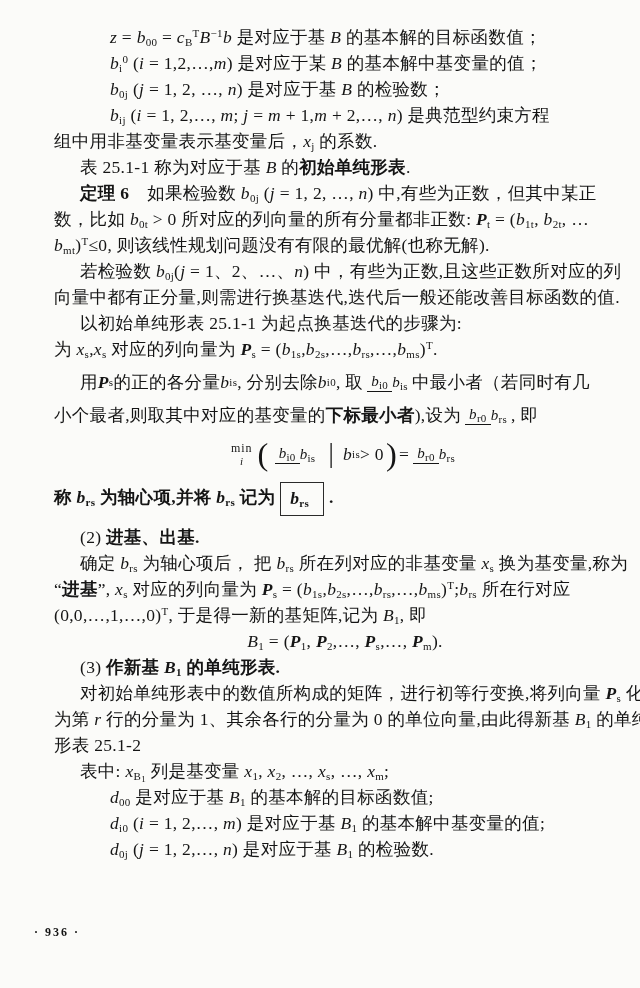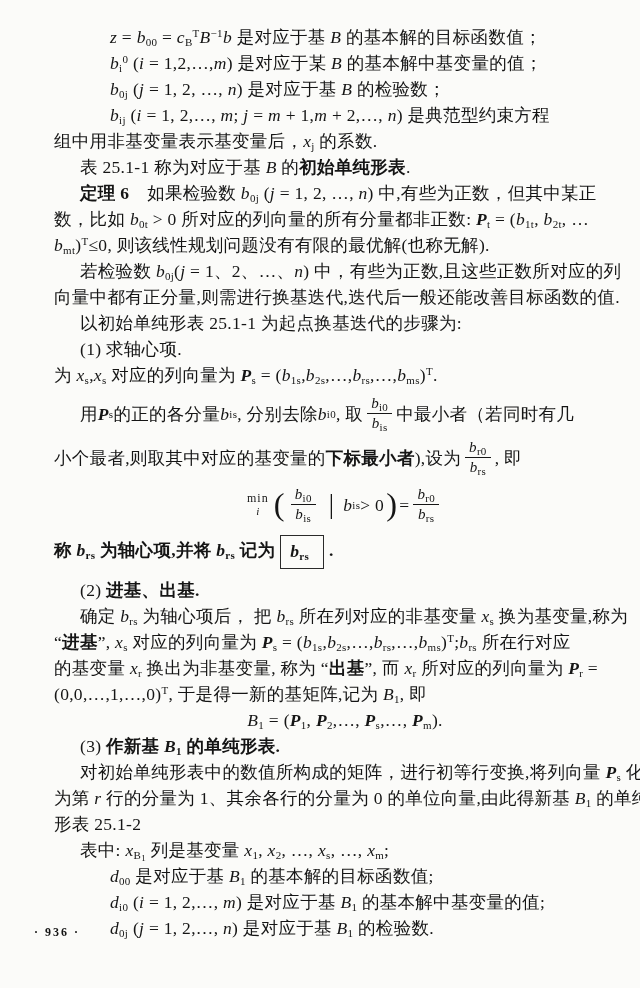--- a/index.html
+++ b/index.html
@@ -15,21 +15,21 @@
   .ind2{padding-left:56px;}
   .center{text-align:center;white-space:nowrap;}
   .frow{margin:7px 0;display:flex;align-items:center;}
   .formula{margin:10px 0 12px 0;font-size:17.5px;display:flex;align-items:center;justify-content:center;}
   .boxline{margin:6px 0 8px 0;font-weight:bold;}
   i{font-style:italic;}
   b i, i b{font-style:italic;}
   sub{font-size:11px;vertical-align:-3px;line-height:0;}
   sup{font-size:11px;vertical-align:6px;line-height:0;}
   sub sub{font-size:9px;vertical-align:-2px;}
-  .frac{display:inline-flex;flex-direction:column;align-items:center;vertical-align:middle;
+  .frac{display:inline-flex;flex-direction:row;align-items:center;vertical-align:middle;
         font-size:15px;line-height:17px;margin:0 4px;text-align:center;}
   .frac .fn{border-bottom:1.4px solid #151515;padding:0 4px 1px 4px;}
   .frac .fd{padding-top:1px;}
   .bigp{font-size:185%;font-weight:400;vertical-align:middle;line-height:1;margin:0 2px;}
   .vbar{font-size:150%;vertical-align:middle;margin:0 9px;font-weight:300;}
   .minop{display:inline-flex;flex-direction:column;align-items:center;vertical-align:middle;
          line-height:1;margin-right:3px;}
   .minop .mtop{font-size:12px;letter-spacing:1px;}
   .minop .mbot{font-size:11px;margin-top:2px;}
   .boxed{display:inline-block;border:1.6px solid #2a2a2a;padding:2px 14px 4px 9px;margin:0 5px;vertical-align:middle;}
@@ -45,21 +45,20 @@
     <div class="line ind2"><i>b</i><sub>0j</sub> (<i>j</i> = 1, 2, …, <i>n</i>) 是对应于基 <i>B</i> 的检验数；</div>
     <div class="line ind2"><i>b</i><sub>ij</sub> (<i>i</i> = 1, 2,…, <i>m</i>; <i>j</i> = <i>m</i> + 1,<i>m</i> + 2,…, <i>n</i>) 是典范型约束方程</div>
     <div class="line">组中用非基变量表示基变量后，<i>x</i><sub>j</sub> 的系数.</div>
     <div class="line ind1">表 25.1-1 称为对应于基 <i>B</i> 的<b>初始单纯形表</b>.</div>
     <div class="line ind1"><b>定理 6</b>　如果检验数 <i>b</i><sub>0j</sub> (<i>j</i> = 1, 2, …, <i>n</i>) 中,有些为正数，但其中某正</div>
     <div class="line">数，比如 <i>b</i><sub>0t</sub> &gt; 0 所对应的列向量的所有分量都非正数: <b><i>P</i></b><sub>t</sub> = (<i>b</i><sub>1t</sub>, <i>b</i><sub>2t</sub>, …</div>
     <div class="line"><i>b</i><sub>mt</sub>)<sup>T</sup>≤0, 则该线性规划问题没有有限的最优解(也称无解).</div>
     <div class="line ind1">若检验数 <i>b</i><sub>0j</sub>(<i>j</i> = 1、2、…、<i>n</i>) 中，有些为正数,且这些正数所对应的列</div>
     <div class="line">向量中都有正分量,则需进行换基迭代,迭代后一般还能改善目标函数的值.</div>
     <div class="line ind1">以初始单纯形表 25.1-1 为起点换基迭代的步骤为:</div>
-    <div class="line ind1">(1) 求轴心项.</div>
     <div class="line">为 <i>x</i><sub>s</sub>,<i>x</i><sub>s</sub> 对应的列向量为 <b><i>P</i></b><sub>s</sub> = (<i>b</i><sub>1s</sub>,<i>b</i><sub>2s</sub>,…,<i>b</i><sub>rs</sub>,…,<i>b</i><sub>ms</sub>)<sup>T</sup>.</div>
     <div class="line ind1 frow">用 <b><i>P</i></b><sub>s</sub> 的正的各分量 <i>b</i><sub>is</sub>, 分别去除 <i>b</i><sub>i0</sub>, 取 <span class="frac">
           <span class="fn"><i>b</i><sub>i0</sub></span>
           <span class="fd"><i>b</i><sub>is</sub></span>
         </span> 中最小者（若同时有几</div>
     <div class="line frow">小个最者,则取其中对应的基变量的<b>下标最小者</b>),设为 <span class="frac">
           <span class="fn"><i>b</i><sub>r0</sub></span>
           <span class="fd"><i>b</i><sub>rs</sub></span>
         </span>, 即</div>
     <div class="line formula"><span class="minop">
@@ -69,21 +68,20 @@
           <span class="fn"><i>b</i><sub>i0</sub></span>
           <span class="fd"><i>b</i><sub>is</sub></span>
         </span><span class="vbar">|</span><i>b</i><sub>is</sub> &gt; 0 <span class="bigp">)</span> = <span class="frac">
           <span class="fn"><i>b</i><sub>r0</sub></span>
           <span class="fd"><i>b</i><sub>rs</sub></span>
         </span></div>
     <div class="line boxline">称 <i>b</i><sub>rs</sub> 为<b>轴心项</b>,并将 <i>b</i><sub>rs</sub> 记为<span class="boxed"><i>b</i><sub>rs</sub></span>.</div>
     <div class="line ind1">(2) <b>进基、出基.</b></div>
     <div class="line ind1">确定 <i>b</i><sub>rs</sub> 为轴心项后， 把 <i>b</i><sub>rs</sub> 所在列对应的非基变量 <i>x</i><sub>s</sub> 换为基变量,称为</div>
     <div class="line">“<b>进基</b>”, <i>x</i><sub>s</sub> 对应的列向量为 <b><i>P</i></b><sub>s</sub> = (<i>b</i><sub>1s</sub>,<i>b</i><sub>2s</sub>,…,<i>b</i><sub>rs</sub>,…,<i>b</i><sub>ms</sub>)<sup>T</sup>;<i>b</i><sub>rs</sub> 所在行对应</div>
-    <div class="line">的基变量 <i>x</i><sub>r</sub> 换出为非基变量, 称为 “<b>出基</b>”, 而 <i>x</i><sub>r</sub> 所对应的列向量为 <b><i>P</i></b><sub>r</sub> =</div>
     <div class="line">(0,0,…,1,…,0)<sup>T</sup>, 于是得一新的基矩阵,记为 <i>B</i><sub>1</sub>, 即</div>
     <div class="line center"><i>B</i><sub>1</sub> = (<b><i>P</i></b><sub>1</sub>, <b><i>P</i></b><sub>2</sub>,…, <b><i>P</i></b><sub>s</sub>,…, <b><i>P</i></b><sub>m</sub>).</div>
     <div class="line ind1">(3) <b>作新基 <i>B</i><sub>1</sub> 的单纯形表.</b></div>
     <div class="line ind1">对初始单纯形表中的数值所构成的矩阵，进行初等行变换,将列向量 <b><i>P</i></b><sub>s</sub> 化</div>
     <div class="line">为第 <i>r</i> 行的分量为 1、其余各行的分量为 0 的单位向量,由此得新基 <i>B</i><sub>1</sub> 的单纯</div>
     <div class="line">形表 25.1-2</div>
     <div class="line ind1">表中: <i>x</i><sub>B<sub>1</sub></sub> 列是基变量 <i>x</i><sub>1</sub>, <i>x</i><sub>2</sub>, …, <i>x</i><sub>s</sub>, …, <i>x</i><sub>m</sub>;</div>
     <div class="line ind2"><i>d</i><sub>00</sub> 是对应于基 <i>B</i><sub>1</sub> 的基本解的目标函数值;</div>
     <div class="line ind2"><i>d</i><sub>i0</sub> (<i>i</i> = 1, 2,…, <i>m</i>) 是对应于基 <i>B</i><sub>1</sub> 的基本解中基变量的值;</div>
     <div class="line ind2"><i>d</i><sub>0j</sub> (<i>j</i> = 1, 2,…, <i>n</i>) 是对应于基 <i>B</i><sub>1</sub> 的检验数.</div>

